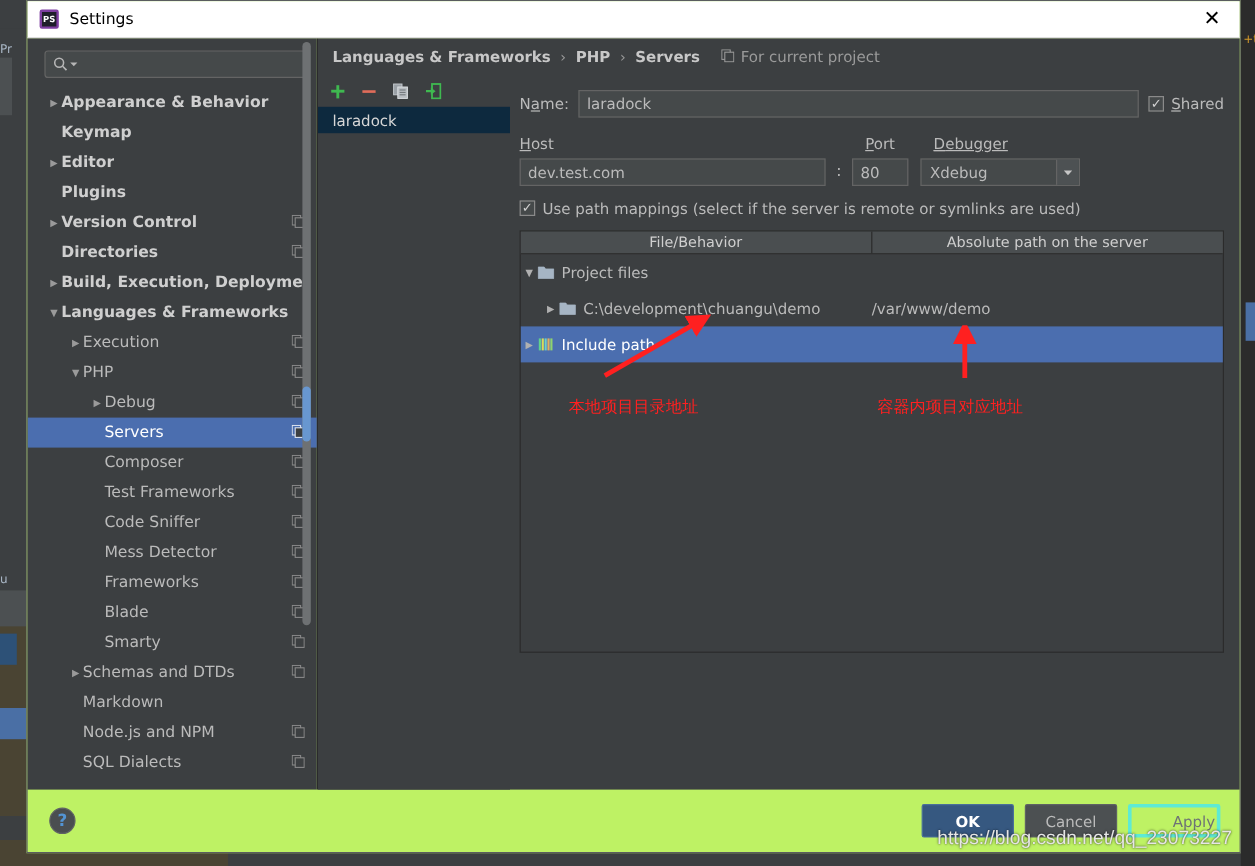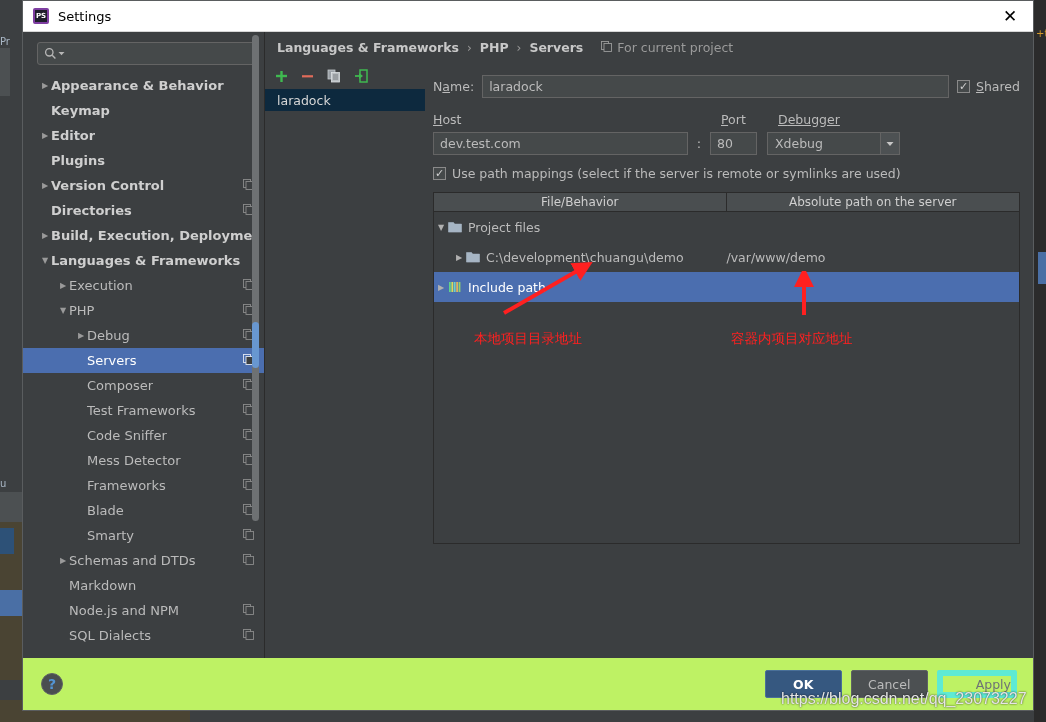--- a/index.html
+++ b/index.html
@@ -171,21 +171,21 @@
   .help-ico { width: 22px; height: 22px; border-radius: 50%; background: #4a4e50;
     border: 1px solid #5f6364; display: flex; align-items: center; justify-content: center;
     color: #5394d4; font-size: 14px; font-weight: bold; cursor: pointer; }
   .btn-group { margin-left: auto; display: flex; gap: 9px; }
   .btn {
     min-width: 77px; height: 28px; display: flex; align-items: center; justify-content: center;
     font-size: 12.5px; border-radius: 2px; cursor: pointer;
   }
   .btn.primary { background: #365880; color: #ffffff; border: 1px solid #4a7099; font-weight: bold; }
   .btn.normal { background: #4c5052; color: #bbbbbb; border: 1px solid #5e6264; }
-  .btn.disabled { background: #42464800; color: #6e7375; border: 6px solid #5eead4; padding-left: 33px; }
+  .btn.disabled { background: #42464800; color: #6e7375; border: 3px solid #5eead4; padding-left: 33px; }
 
   .watermark {
     position: absolute; left: 781px; top: 690px; font-size: 16px; color: #e6e6e6;
     font-family: "Liberation Sans", sans-serif; white-space: nowrap;
     text-shadow: 0 0 2px rgba(0,0,0,0.85); pointer-events: none;
   }
   .arrow-svg { position: absolute; pointer-events: none; }
 </style>
 </head>
 <body>

